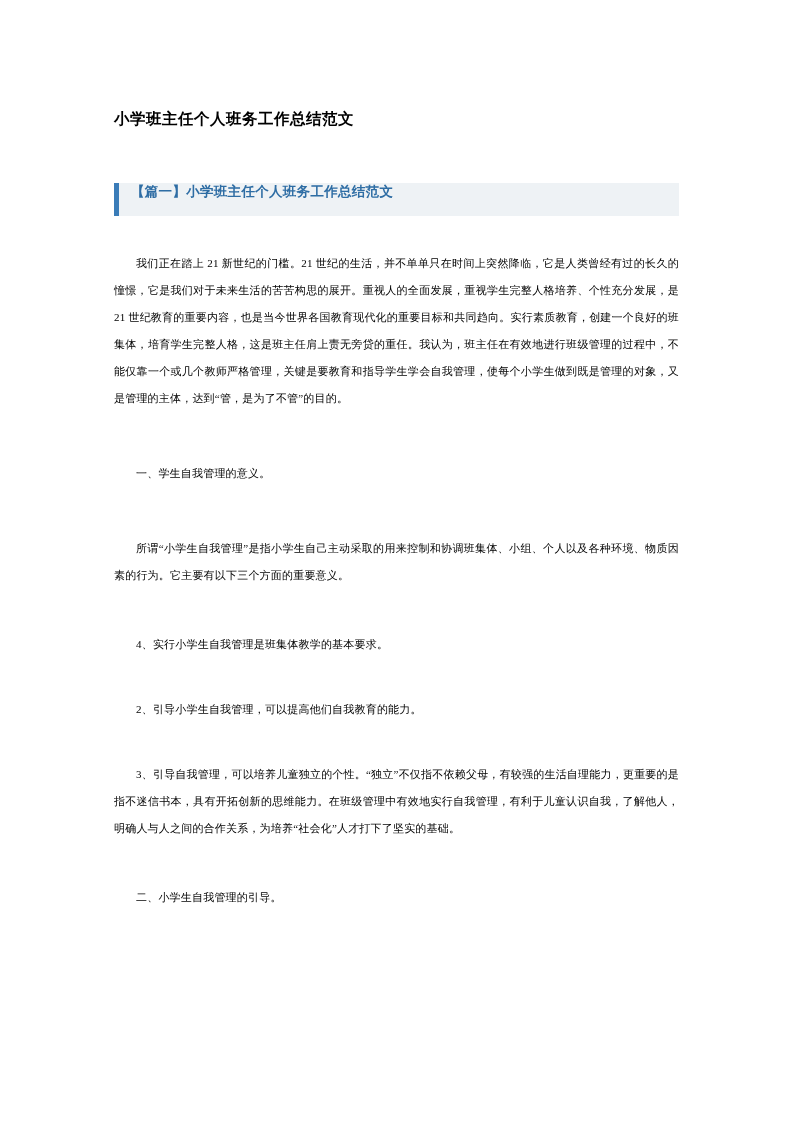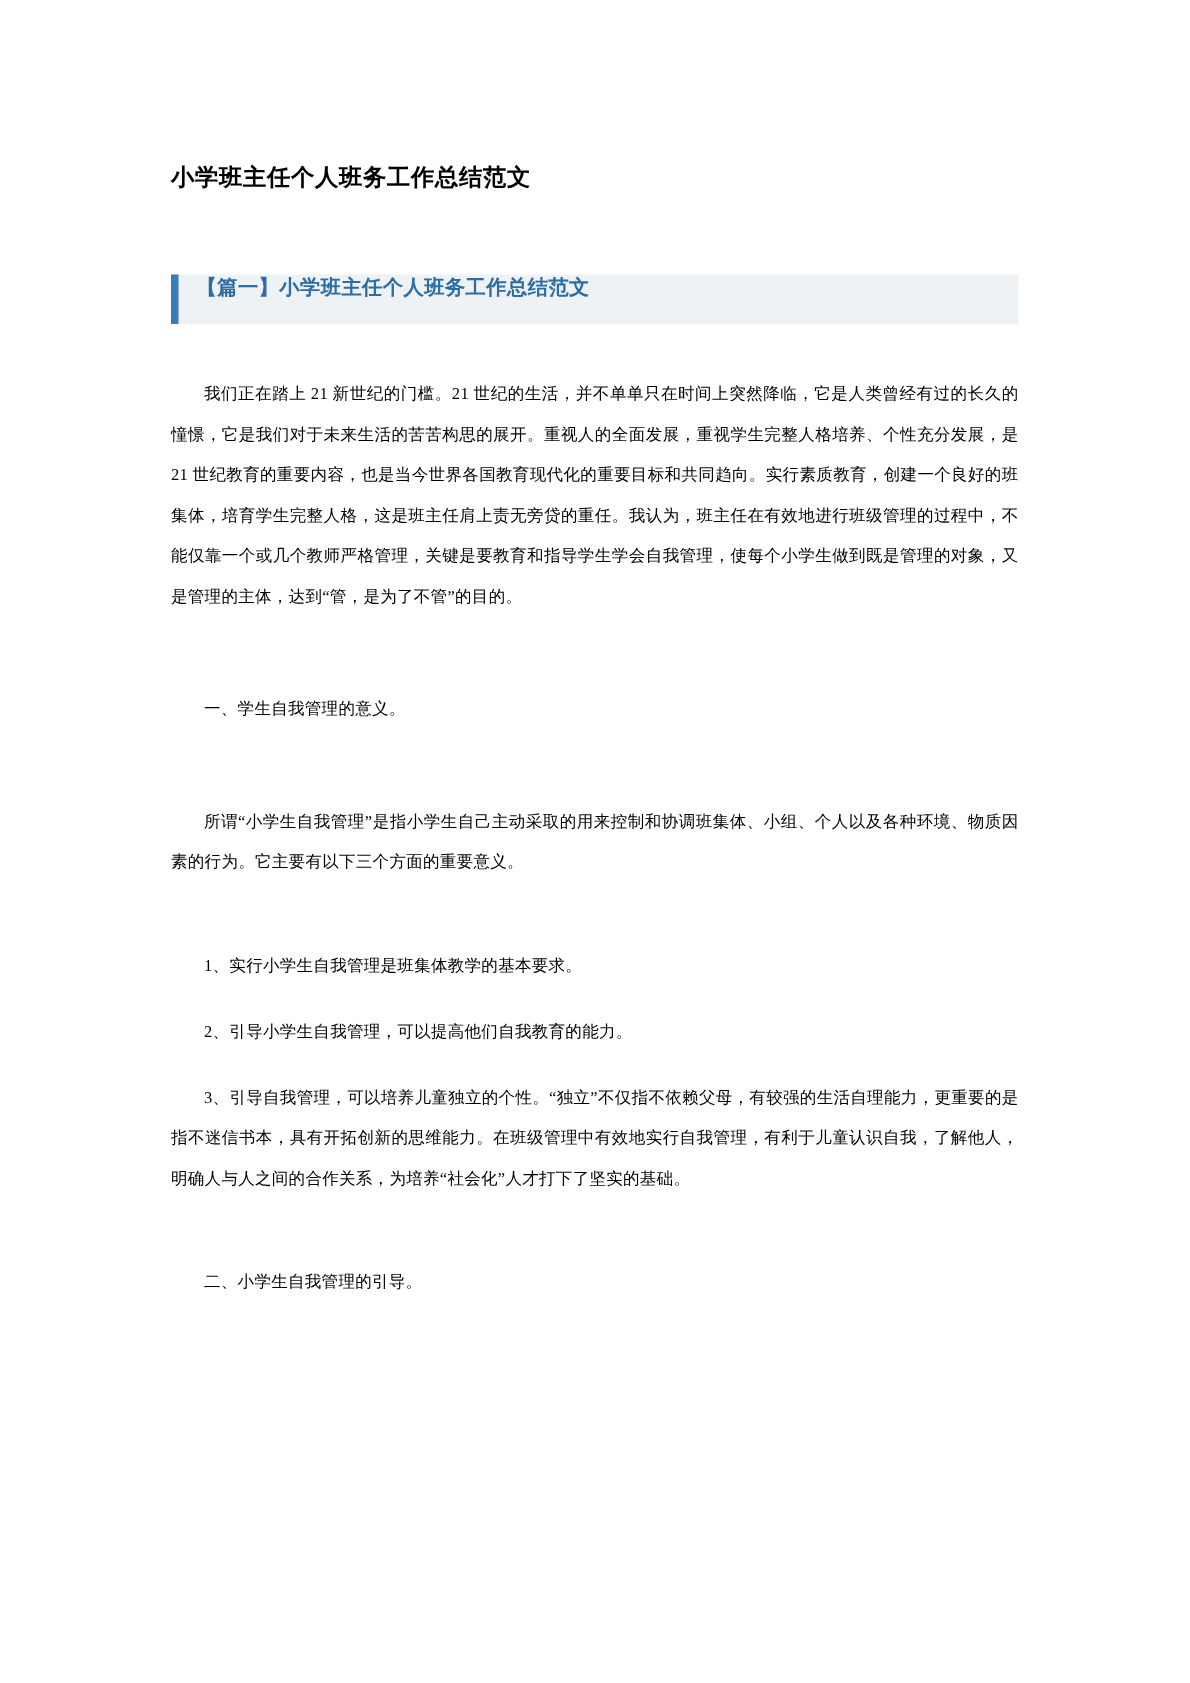--- a/index.html
+++ b/index.html
@@ -59,21 +59,21 @@
     text-justify: inter-ideograph;
     letter-spacing: 0.2px;
   }
   p.indent {
     text-indent: 2em;
   }
   p.gap-lg {
     margin-top: 42px;
   }
   p.gap-md {
-    margin-top: 17px;
+    margin-top: 38px;
   }
   p.gap-xl {
     margin-top: 48px;
   }
 </style>
 </head>
 <body>
 
 <div class="page">
 
@@ -83,21 +83,21 @@
     <span class="section-banner-text">【篇一】小学班主任个人班务工作总结范文</span>
   </div>
 
   <div class="body-block">
     <p class="para indent">我们正在踏上 21 新世纪的门槛。21 世纪的生活，并不单单只在时间上突然降临，它是人类曾经有过的长久的憧憬，它是我们对于未来生活的苦苦构思的展开。重视人的全面发展，重视学生完整人格培养、个性充分发展，是 21 世纪教育的重要内容，也是当今世界各国教育现代化的重要目标和共同趋向。实行素质教育，创建一个良好的班集体，培育学生完整人格，这是班主任肩上责无旁贷的重任。我认为，班主任在有效地进行班级管理的过程中，不能仅靠一个或几个教师严格管理，关键是要教育和指导学生学会自我管理，使每个小学生做到既是管理的对象，又是管理的主体，达到“管，是为了不管”的目的。</p>
 
     <p class="para indent gap-xl">一、学生自我管理的意义。</p>
 
     <p class="para indent gap-xl">所谓“小学生自我管理”是指小学生自己主动采取的用来控制和协调班集体、小组、个人以及各种环境、物质因素的行为。它主要有以下三个方面的重要意义。</p>
 
-    <p class="para indent gap-lg">1、实行小学生自我管理是班集体教学的基本要求。</p>
+    <p class="para indent gap-lg">4、实行小学生自我管理是班集体教学的基本要求。</p>
 
     <p class="para indent gap-md">2、引导小学生自我管理，可以提高他们自我教育的能力。</p>
 
     <p class="para indent gap-md">3、引导自我管理，可以培养儿童独立的个性。“独立”不仅指不依赖父母，有较强的生活自理能力，更重要的是指不迷信书本，具有开拓创新的思维能力。在班级管理中有效地实行自我管理，有利于儿童认识自我，了解他人，明确人与人之间的合作关系，为培养“社会化”人才打下了坚实的基础。</p>
 
     <p class="para indent gap-lg">二、小学生自我管理的引导。</p>
   </div>
 
 </div>
 

